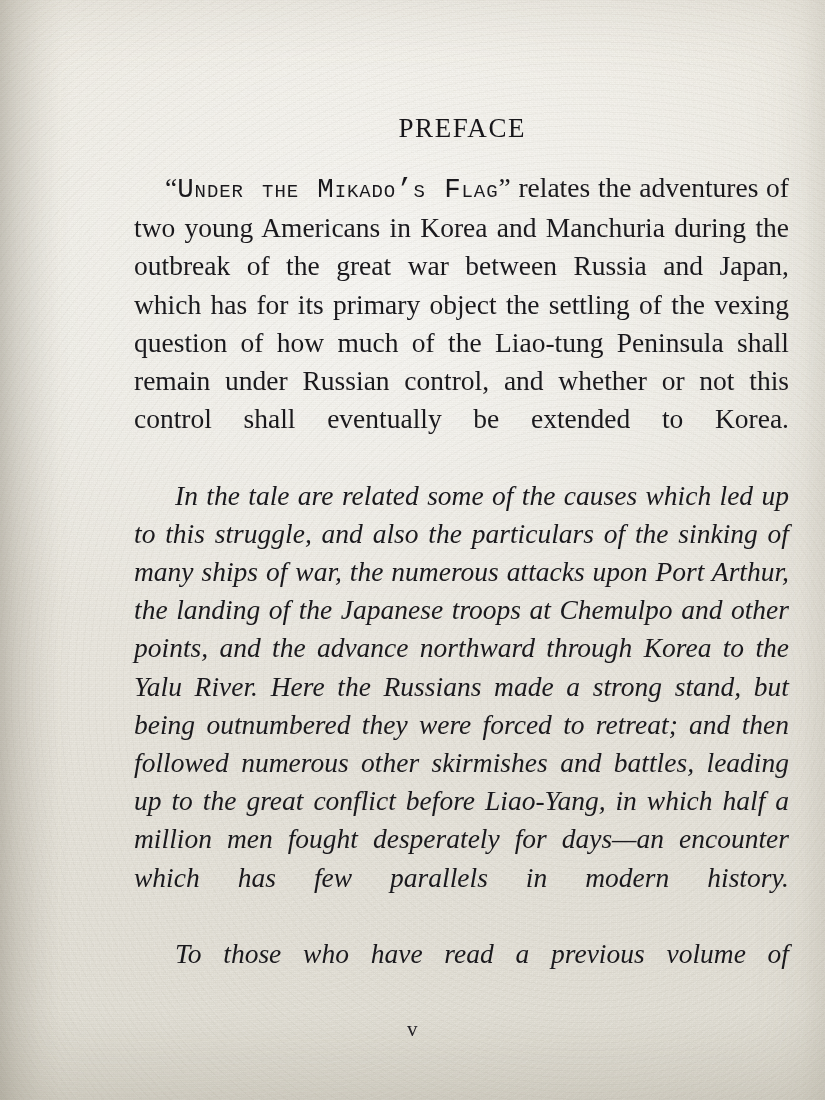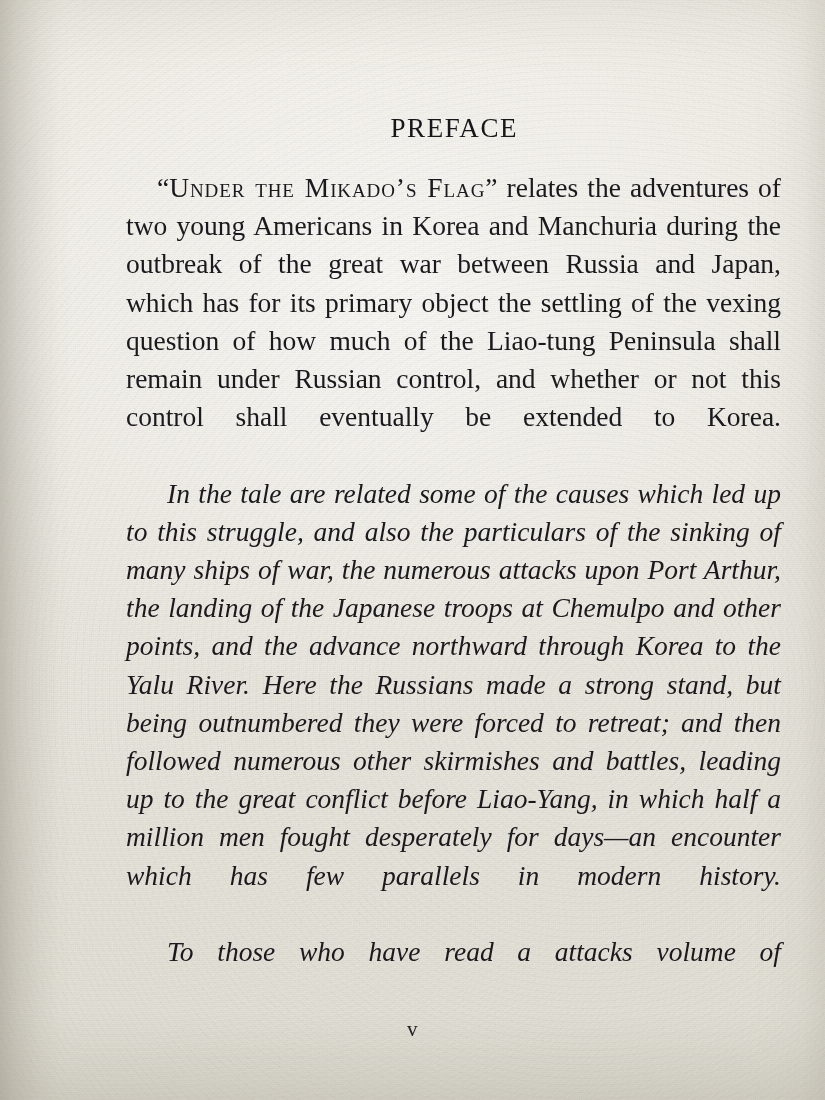--- a/index.html
+++ b/index.html
@@ -115,21 +115,21 @@
         rgba(130,124,108,0.10) 0px, rgba(130,124,108,0.10) 1px,
         rgba(255,255,255,0.00) 1px, rgba(255,255,255,0.00) 7px),
       repeating-radial-gradient(circle at 39% 84%,
         rgba(255,255,255,0.16) 0px, rgba(255,255,255,0.16) 1px,
         rgba(140,134,118,0.00) 1px, rgba(140,134,118,0.00) 6px);
   }
 
   
   .textblock {
     position: absolute;
-    left: 126px;
+    left: 134px;
     top: 0;
     width: 655px;
   }
 
   .chapter-title {
     margin: 0;
     padding-top: 113px;
     text-align: center;
     font-size: 27px;
     font-weight: normal;
@@ -162,20 +162,21 @@
   
   .body-par::after {
     content: "";
     display: inline-block;
     width: 100%;
   }
 
   .smallcaps {
     font-variant: small-caps;
     letter-spacing: 0.9px;
+    font-family: Liberation Mono, monospace;
   }
 
   .folio {
     position: absolute;
     left: 0;
     top: 1017px;
     width: 825px;
     text-align: center;
     font-size: 21px;
     color: #232127;
@@ -203,20 +204,20 @@
   <div class="edge-bottom"></div>
 
   <div class="textblock">
 
     <h1 class="chapter-title">PREFACE</h1>
 
     <p class="body-par first"><span>“</span><span class="smallcaps">Under the Mikado’s Flag</span><span>”</span><span> relates the adventures of two young Americans in Korea and Manchuria during the outbreak of the great war between Russia and Japan, which has for its primary object the settling of the vexing question of how much of the Liao-tung Peninsula shall remain under Russian control, and whether or not this control shall eventually be extended to Korea.</span></p>
 
     <p class="body-par cont">In the tale are related some of the causes which led up to this struggle, and also the particulars of the sinking of many ships of war, the numerous attacks upon Port Arthur, the landing of the Japanese troops at Chemulpo and other points, and the advance northward through Korea to the Yalu River. Here the Russians made a strong stand, but being outnumbered they were forced to retreat; and then followed numerous other skirmishes and battles, leading up to the great conflict before Liao-Yang, in which half a million men fought desperately for days—an encounter which has few parallels in modern history.</p>
 
-    <p class="body-par cont">To those who have read a attacks volume of</p>
+    <p class="body-par cont">To those who have read a previous volume of</p>
 
   </div>
 
   <div class="folio">v</div>
 
   <div class="softness"></div>
 </div>
 
 </body></html>

